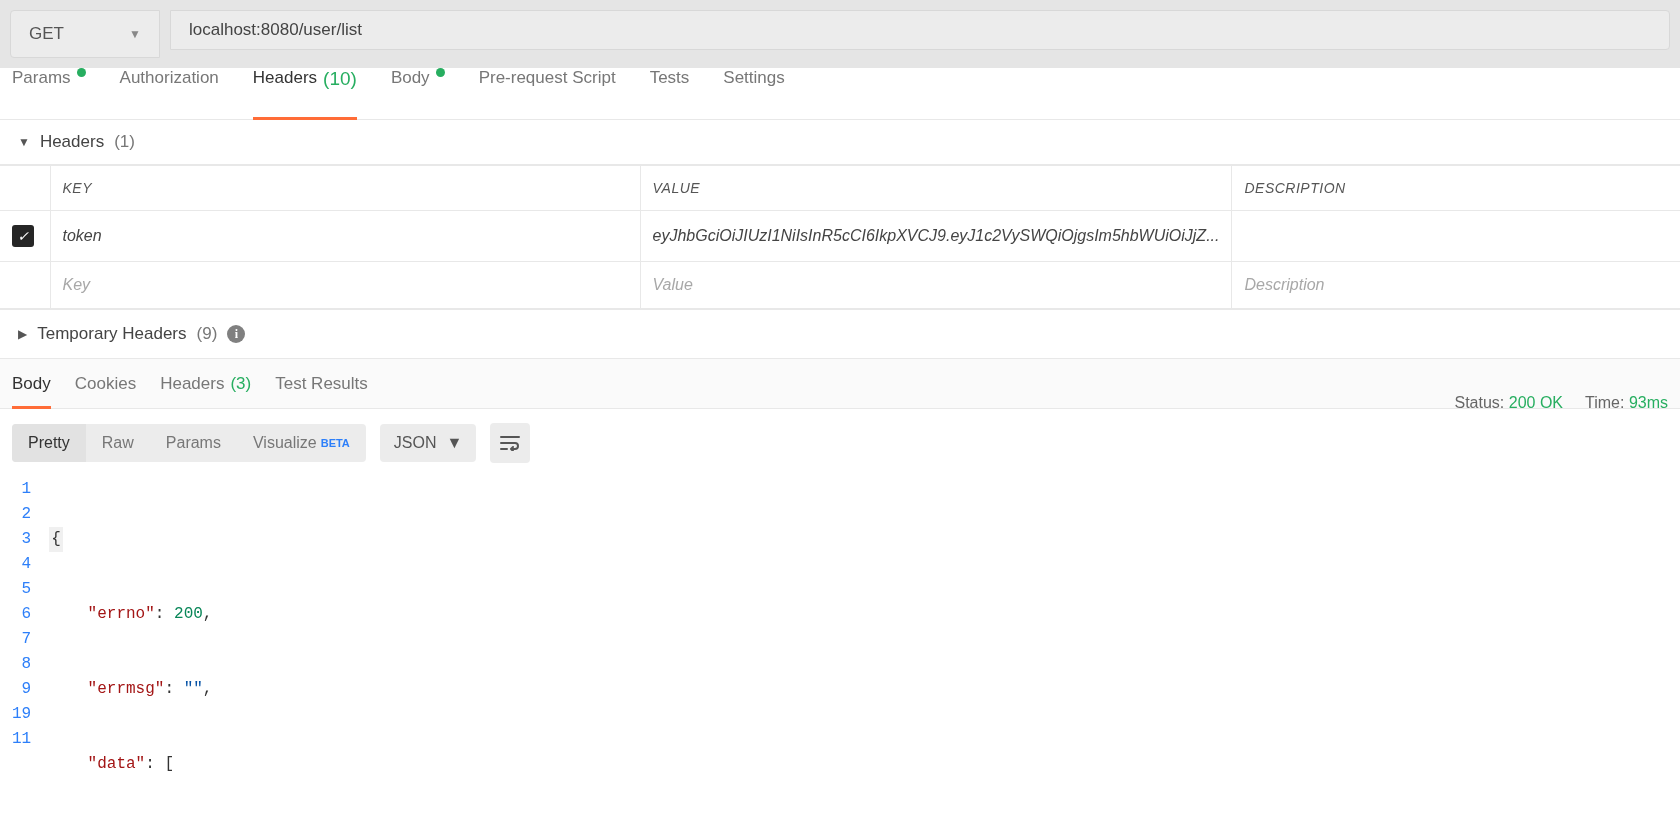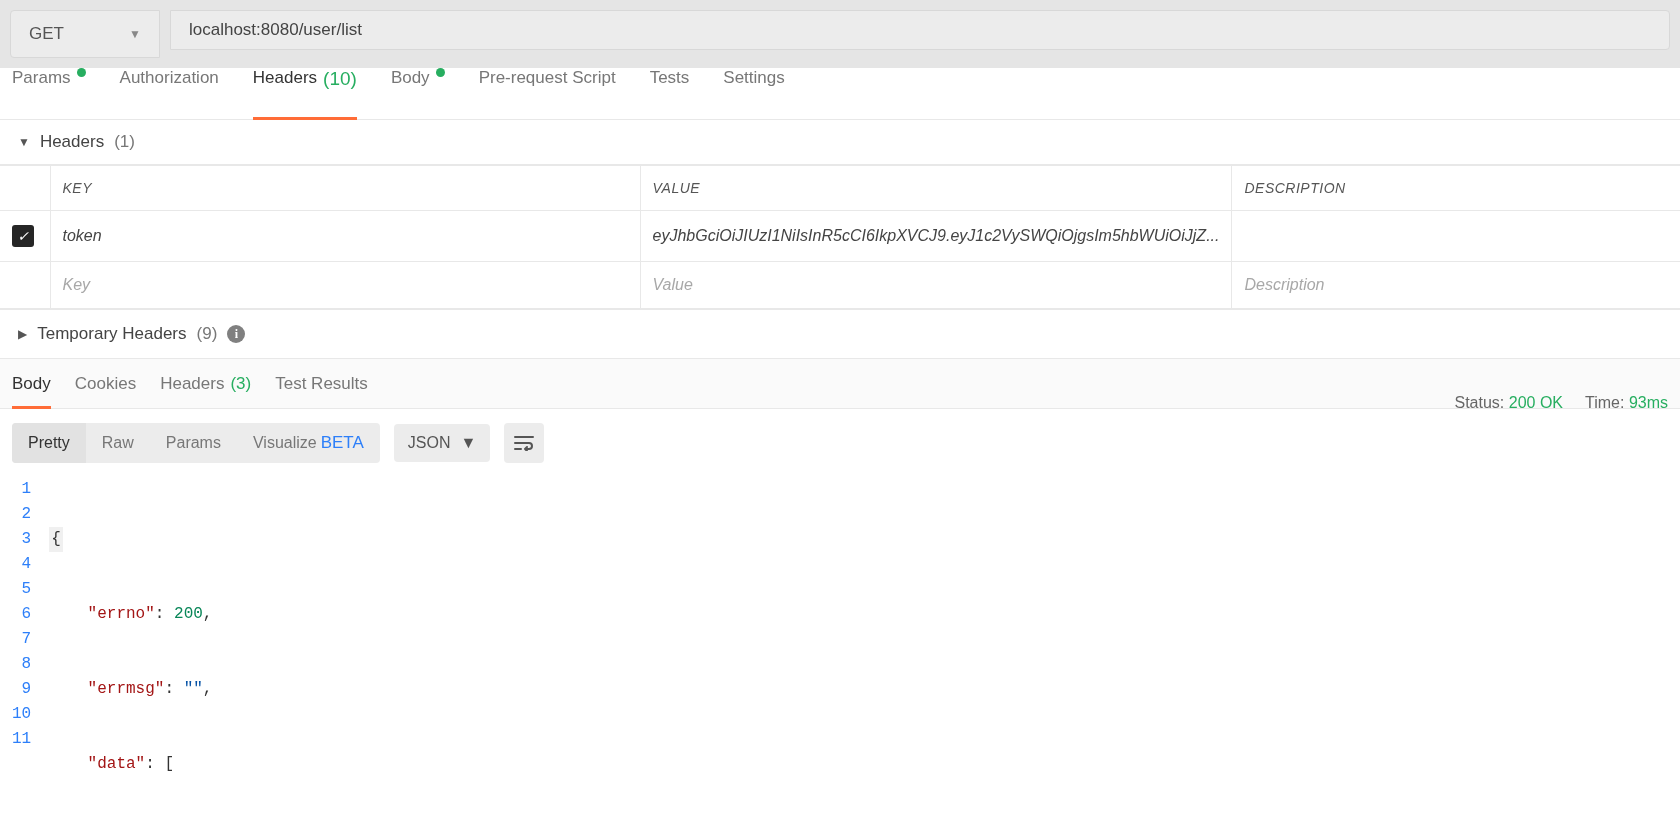--- a/index.html
+++ b/index.html
@@ -223,22 +223,22 @@
   display: flex;
   align-items: center;
   gap: 4px;
 }
 .vm-btn.active {
   color: #333;
   background: #e2e2e2;
 }
 .beta {
   color: #2d7ff9;
-  font-size: 17px;
-  font-weight: 400;
+  font-size: 11px;
+  font-weight: 700;
   vertical-align: super;
 }
 .json-select {
   background: #ececec;
   border-radius: 4px;
   padding: 10px 14px;
   display: inline-flex;
   align-items: center;
   gap: 10px;
   color: #555;
@@ -417,21 +417,21 @@
   <div class="gutter">
     <div>1</div>
     <div>2</div>
     <div>3</div>
     <div>4</div>
     <div>5</div>
     <div>6</div>
     <div>7</div>
     <div>8</div>
     <div>9</div>
-    <div>10</div>
+    <div>19</div>
     <div>11</div>
   </div>
   <div class="code">
     <div><span class="line-bg"><span class="tok-punc">{</span></span></div>
     <div>    <span class="tok-key">"errno"</span><span class="tok-punc">: </span><span class="tok-num">200</span><span class="tok-punc">,</span></div>
     <div>    <span class="tok-key">"errmsg"</span><span class="tok-punc">: </span><span class="tok-str">""</span><span class="tok-punc">,</span></div>
     <div>    <span class="tok-key">"data"</span><span class="tok-punc">: [</span></div>
     
     
     

